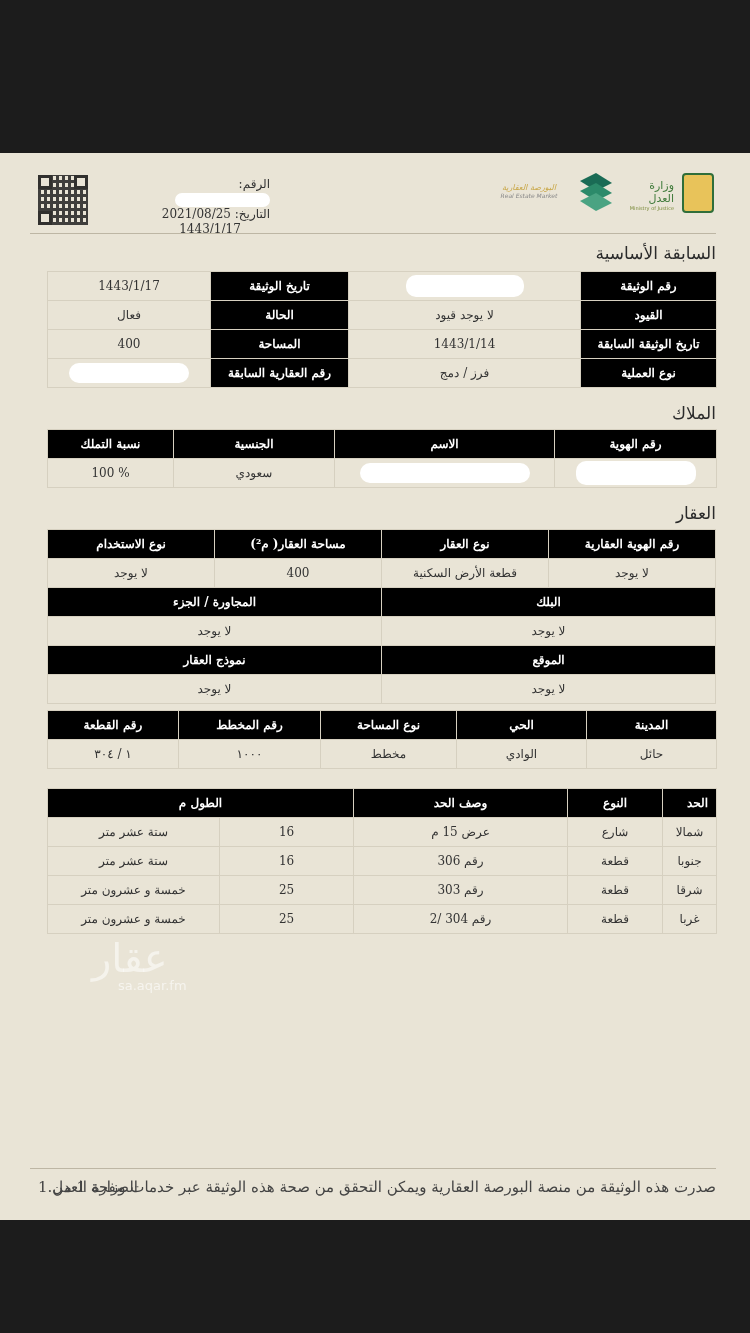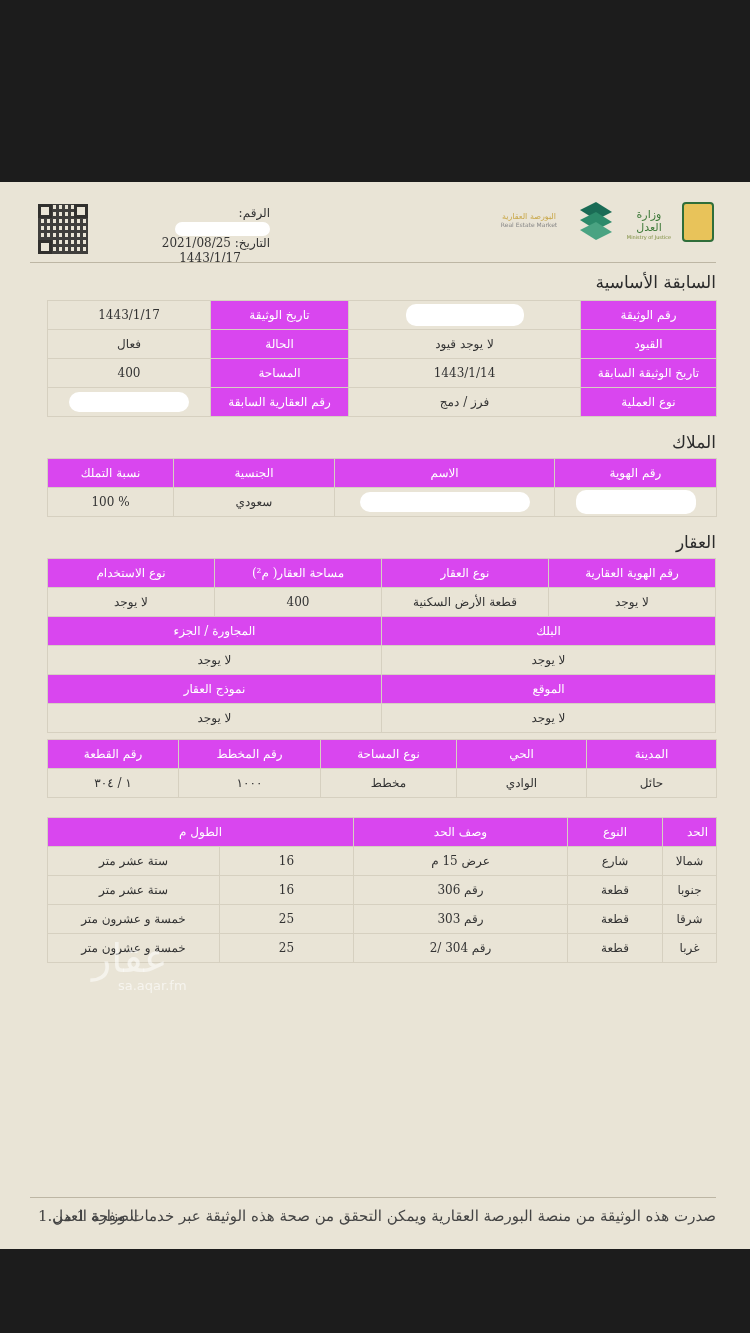--- a/index.html
+++ b/index.html
@@ -1,31 +1,31 @@
 <!DOCTYPE html>
 <html><head>
 <meta charset="utf-8">
 <style>
   html,body{margin:0;padding:0;}
   body{width:750px;height:1333px;background:#1c1c1c;position:relative;overflow:hidden;font-family:"DejaVu Serif",serif;}
-  .page{position:absolute;left:0;top:153px;width:750px;height:1067px;background:#e9e4d6;margin-top:29px;}
+  .page{position:absolute;left:0;top:153px;width:750px;height:1067px;background:#e9e4d6;}
   .hdr{position:absolute;left:0;top:0;width:750px;height:82px;}
   .qr{position:absolute;left:38px;top:22px;width:50px;height:50px;background:
       repeating-linear-gradient(90deg,#222 0 3px,transparent 3px 6px),
       repeating-linear-gradient(0deg,#222 0 3px,transparent 3px 7px);opacity:.85;}
   .qr .f{position:absolute;width:14px;height:14px;border:3px solid #111;background:#e9e4d6;box-sizing:border-box;}
   .meta{position:absolute;left:150px;top:24px;width:120px;font-size:12px;color:#333;text-align:right;direction:rtl;line-height:15px;}
   .redact{background:#fff;border-radius:10px;display:inline-block;}
   .title{position:absolute;left:282px;top:30px;font-size:25px;font-weight:bold;color:#2b2b2b;direction:rtl;}
   .logos{position:absolute;left:488px;top:18px;width:230px;height:45px;}
   .hr{position:absolute;left:30px;width:686px;height:1px;background:#bdb6a4;}
   .sec{position:absolute;right:34px;font-size:17px;color:#2b2b2b;direction:rtl;}
   table{position:absolute;left:47px;width:669px;border-collapse:collapse;direction:rtl;font-size:12px;color:#333;table-layout:fixed;}
   td,th{border:1px solid #d6d0c0;text-align:center;height:28px;padding:0;font-weight:normal;}
-  th,.g{background:#d946ef;color:#fff;}
+  th,.g{background:#000000;color:#fff;font-weight:bold;}
   .foot{position:absolute;top:1025px;font-size:15px;color:#444;direction:rtl;}
   .wm{position:absolute;left:92px;top:935px;color:rgba(255,255,255,.55);font-family:"DejaVu Sans",sans-serif;font-size:40px;}
   .wm2{position:absolute;left:118px;top:978px;color:rgba(255,255,255,.6);font-family:"DejaVu Sans",sans-serif;font-size:13px;}
 </style>
 </head>
 <body>
 
 <div class="page">
 
   <div class="hdr">
@@ -33,30 +33,30 @@
       <div class="f" style="left:0;top:0"></div>
         <div class="f" style="right:0;top:0"></div>
         <div class="f" style="left:0;bottom:0"></div>
     </div>
     <div class="meta">
       <div><span>الرقم:</span> <span class="redact" style="width:95px;height:14px;vertical-align:middle"></span></div>
       <div><span>التاريخ:</span> <span>2021/08/25</span></div>
       <div style="text-align:center"><span>1443/1/17</span></div>
     </div>
     <div class="logos">
-      <div style="position:absolute;left:0;top:12px;width:82px;text-align:center;font-family:'DejaVu Sans',sans-serif;">
+      <div style="position:absolute;left:0;top:12px;width:82px;text-align:center;font-family:'DejaVu Sans',sans-serif;font-style:italic;">
         <div style="font-size:8px;color:#c9a84a">البورصة العقارية</div>
         <div style="font-size:6px;color:#888">Real Estate Market</div>
       </div>
       <svg style="position:absolute;left:88px;top:0" width="40" height="42">
         <path d="M4 10 L20 2 L36 12 L20 20 Z" fill="#1a6b55"></path>
           <path d="M4 20 L20 12 L36 22 L20 30 Z" fill="#2c8a6a"></path>
           <path d="M4 30 L20 22 L36 32 L20 40 Z" fill="#4aa382"></path>
       </svg>
-      <div style="position:absolute;left:136px;top:8px;width:50px;font-size:11px;color:#3f7a3a;text-align:center;font-family:'DejaVu Sans',sans-serif;">
+      <div style="position:absolute;left:136px;top:8px;width:50px;font-size:11px;color:#3f7a3a;text-align:right;font-family:'DejaVu Sans',sans-serif;">
         <div>وزارة العدل</div>
           <div style="font-size:5px;color:#7a8a3a">Ministry of Justice</div>
       </div>
       <div style="position:absolute;left:194px;top:2px;width:32px;height:40px;border:2px solid #2f6e3a;border-radius:4px;background:#e8c35a;box-sizing:border-box"></div>
     </div>
     <div class="hr" style="top:80px"></div>
   </div>
 
   <div class="sec" style="top:90px">السابقة الأساسية</div>
   <table style="top:118px">

